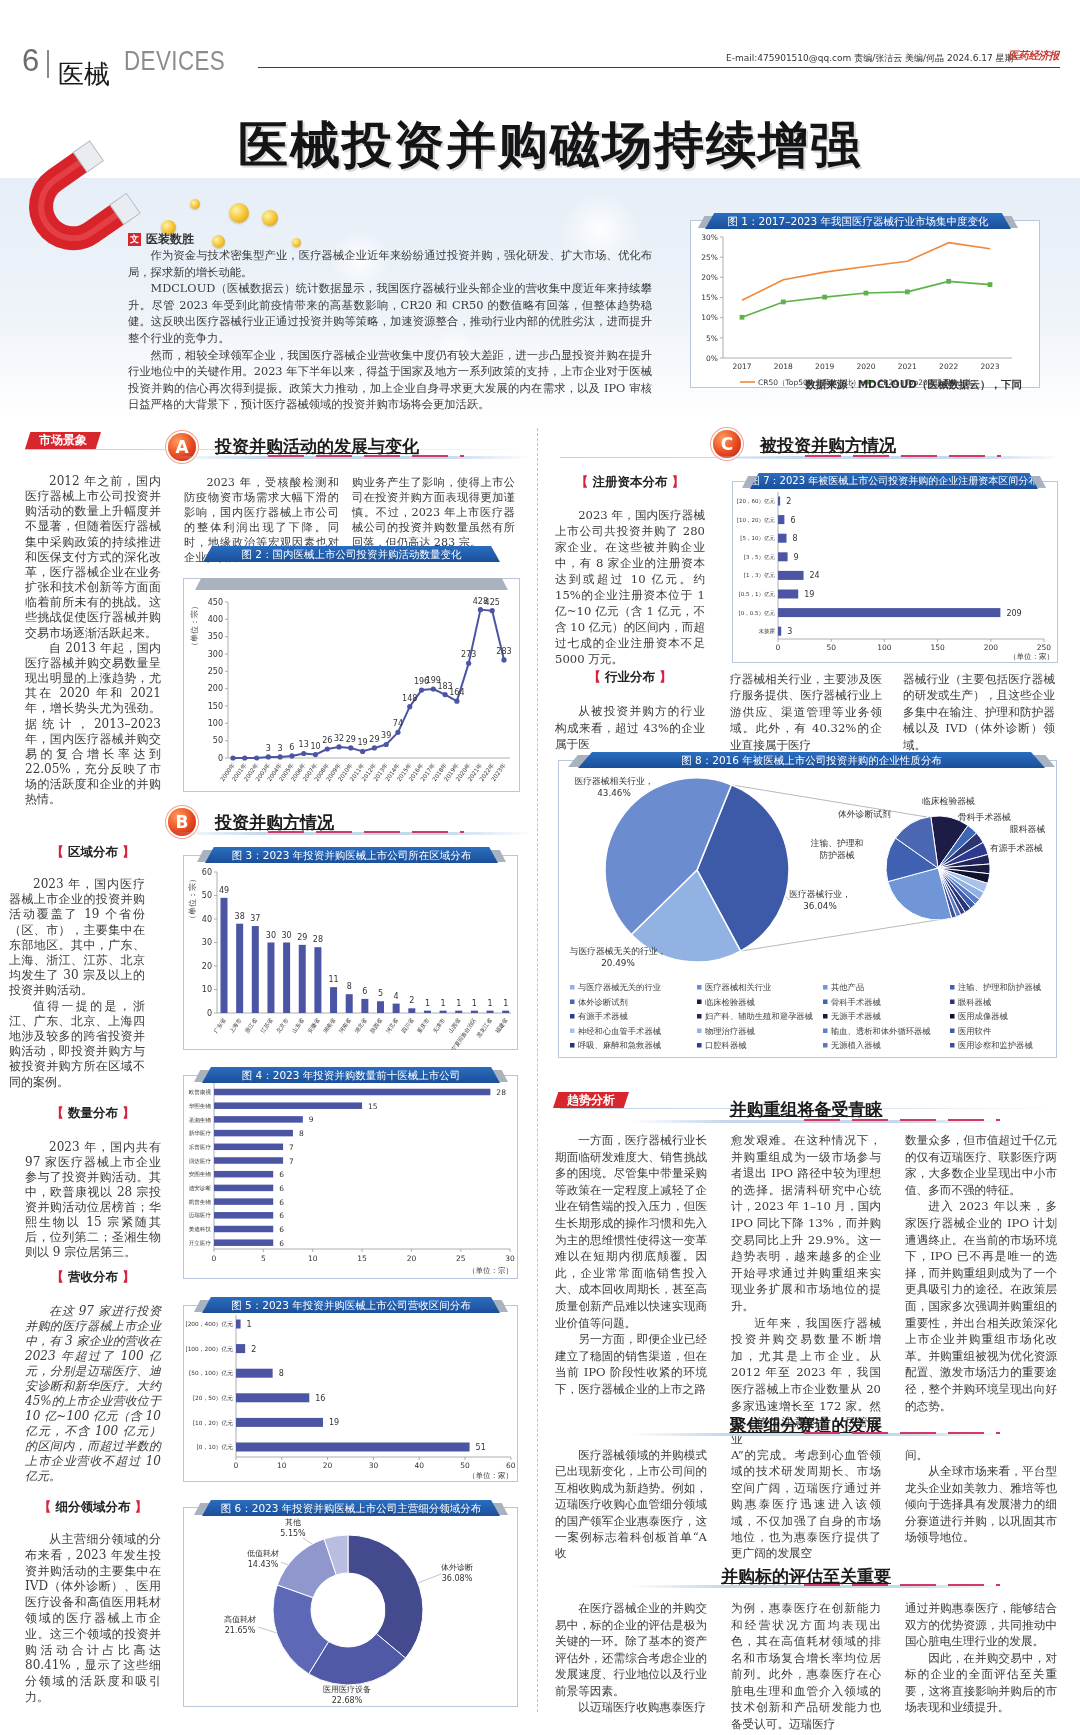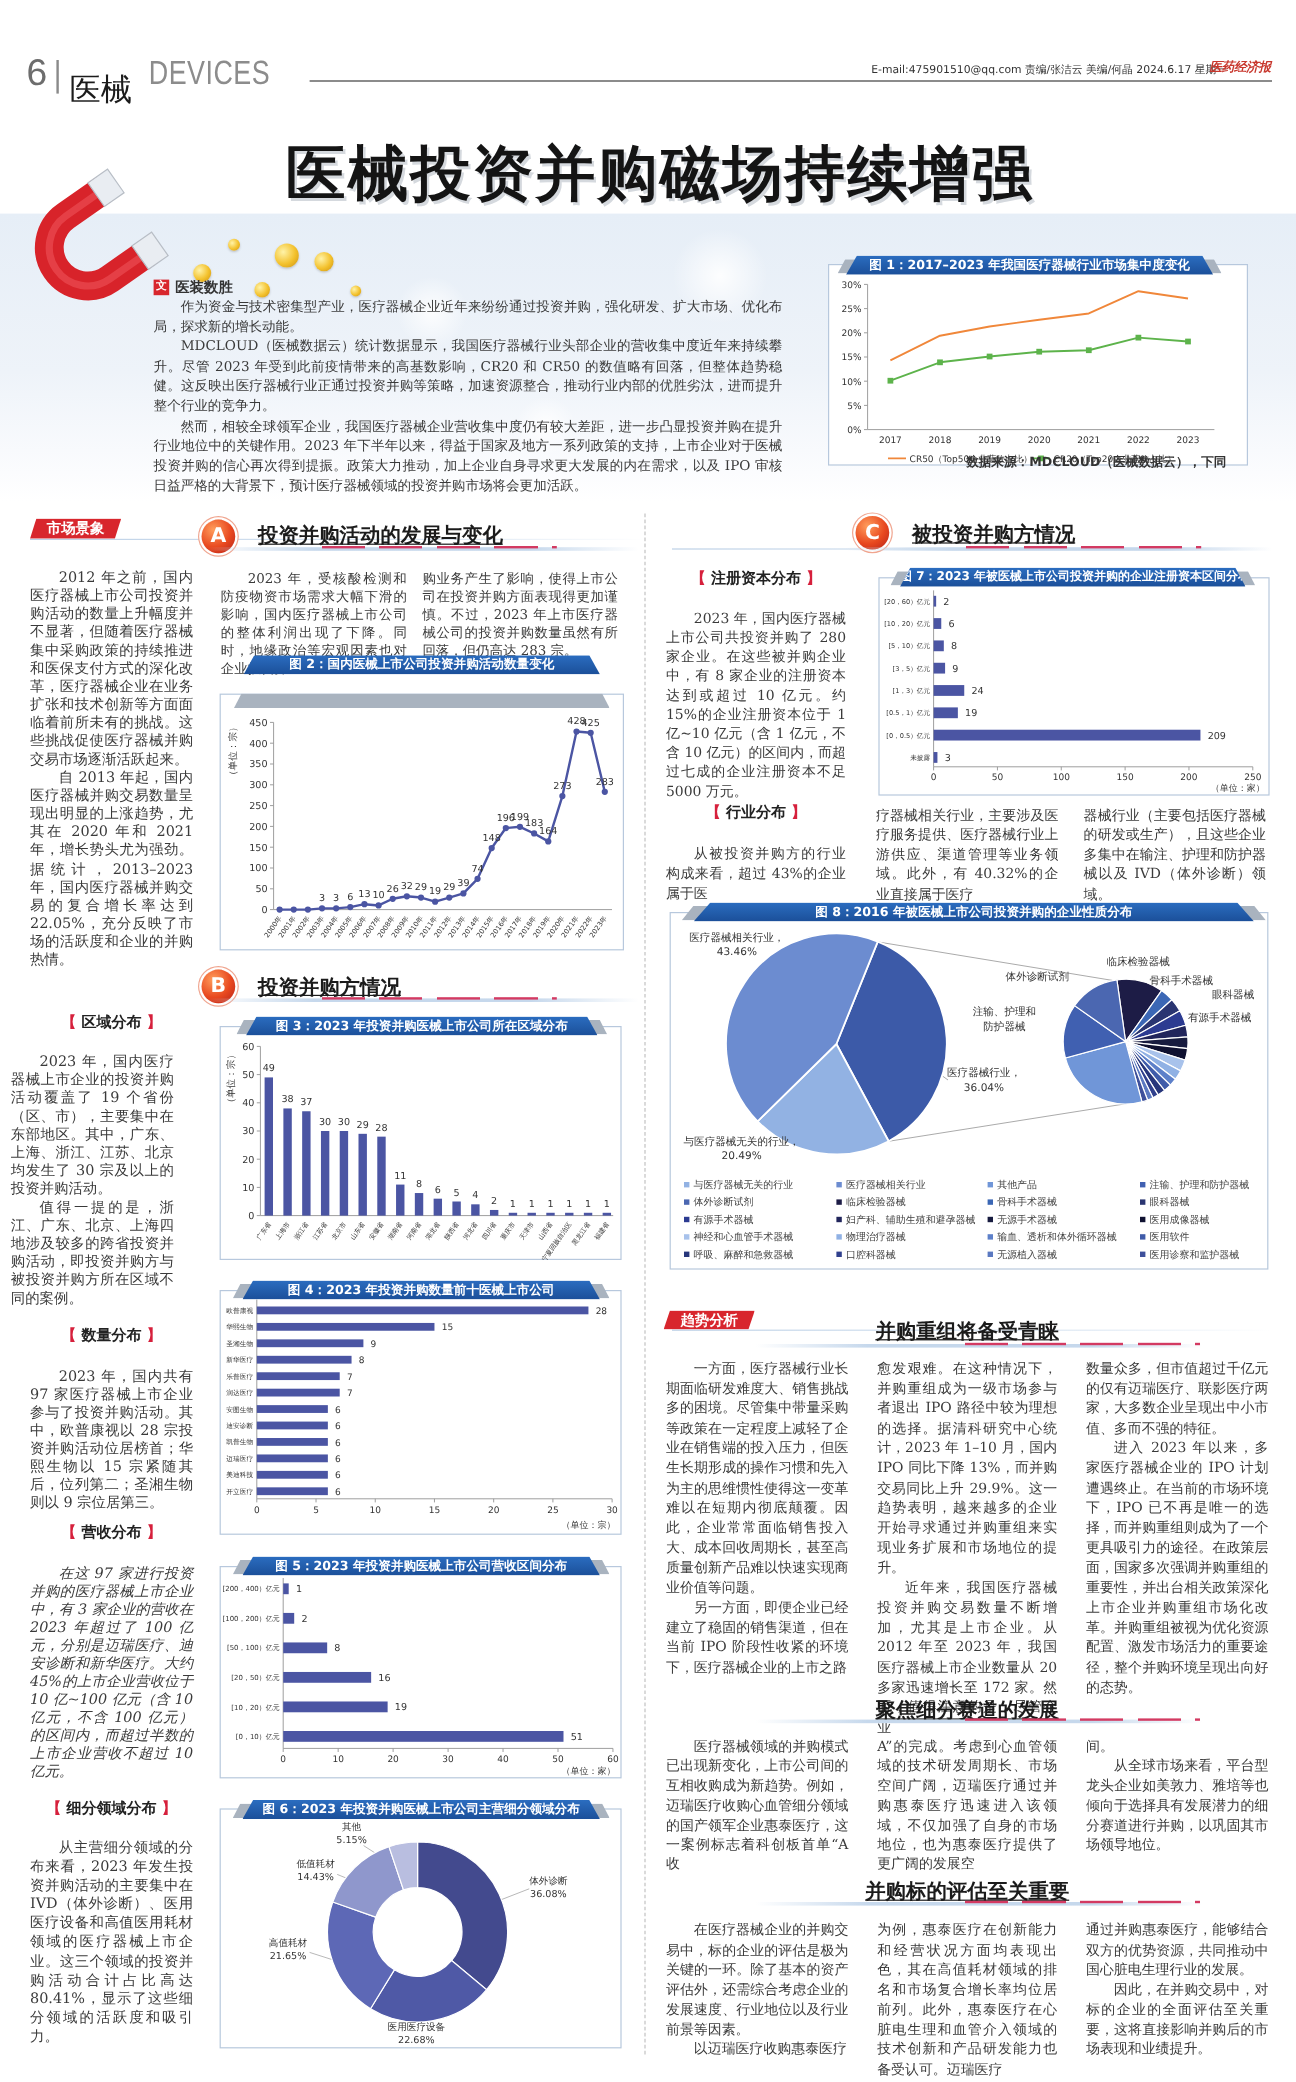--- a/index.html
+++ b/index.html
@@ -25,21 +25,21 @@
   .tagline{height:1px;background:linear-gradient(to right,#bcd0e6,#dfe9f4 70%,rgba(255,255,255,0));}
   .badge{width:28px;height:28px;border-radius:50%;background:radial-gradient(circle at 35% 30%,#ff9d5c,#e8481f 55%,#b5211a);color:#fff;font-size:17px;font-weight:bold;text-align:center;line-height:28px;box-shadow:0 0 0 2px #fff,0 0 0 3px #f0a58f;}
   .sec-head{font-size:17px;font-weight:bold;color:#1b1b1b;white-space:nowrap;text-decoration:underline;}
   .deco{height:3px;background:linear-gradient(to right,rgba(190,210,232,0),#c6d8ec 25%,#c6d8ec 75%,rgba(190,210,232,0));}
   .deco-red{height:2px;background:repeating-linear-gradient(to right,#d33a62 0 36px,rgba(0,0,0,0) 36px 48px);}
   .subhead{font-size:12.5px;font-weight:bold;color:#222;text-align:center;white-space:nowrap;}
   .subhead::before{content:"【 ";color:#d6203c;}
   .subhead::after{content:" 】";color:#d6203c;}
   .chart-box{position:absolute;background:#fff;border:1px solid #b7c8dd;box-sizing:border-box;}
   .chart-plot{position:absolute;left:-1px;top:-1px;}
-  .banner{position:absolute;height:16px;line-height:16px;background:linear-gradient(#2b6dc0,#1b4f99);color:#fff;font-size:10.5px;font-weight:bold;text-align:center;white-space:nowrap;clip-path:polygon(0 100%,3% 0,97% 0,100% 100%);}
+  .banner{position:absolute;height:16px;line-height:16px;background:linear-gradient(#2b6dc0,#1b4f99);color:#fff;font-size:10.5px;font-weight:normal;text-align:center;white-space:nowrap;clip-path:polygon(0 100%,3% 0,97% 0,100% 100%);}
   .banner-back{position:absolute;height:12px;background:#a9b3bf;clip-path:polygon(0 100%,2% 0,98% 0,100% 100%);}
   .source{left:700px;top:366px;width:322px;text-align:right;font-size:10.5px;font-weight:bold;color:#333;white-space:nowrap;margin-top:12px;}
   .vdivider{left:537px;top:428px;height:1284px;border-left:1px dashed #c2c2c2;}
 </style>
 </head>
 <body>
 
 <div id="page">
 
   <div class="abs hdr-num">6</div>

